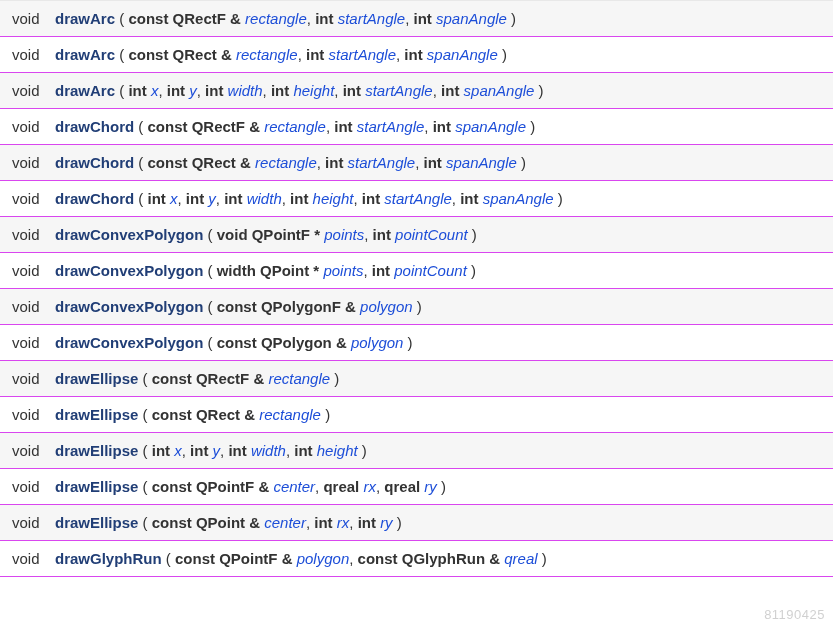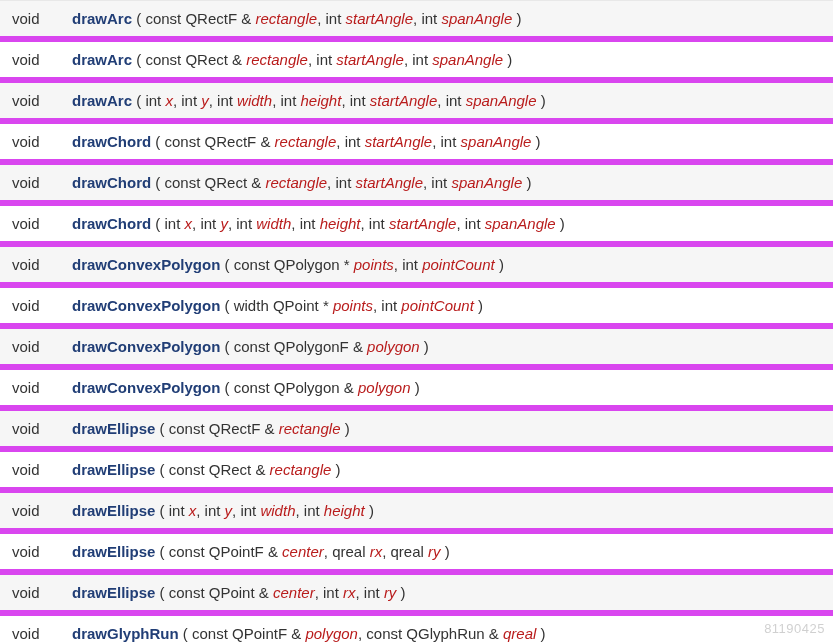--- a/index.html
+++ b/index.html
@@ -14,48 +14,47 @@
   .row {
     display: table-row;
   }
   .row:nth-child(odd) { background: #f6f6f6; }
   .row:nth-child(even) { background: #ffffff; }
   .cell-ret, .cell-sig {
     display: table-cell;
     padding: 9px 6px 9px 6px;
     vertical-align: middle;
     border-top: 1px solid #e8e8e8;
-    border-bottom: 6px solid #d946ef;
+    border-bottom: 1px solid #d946ef;
   }
   .cell-ret {
     width: 55px;
     color: #333333;
     text-align: left;
     padding-left: 12px;
     padding-right: 0;
   }
   .cell-sig {
     padding-left: 0;
     color: #333333;
   }
   .fn {
     color: #213e76;
     font-weight: bold;
     text-decoration: none;
-    margin-left: 17px;
   }
   .param-name {
     font-style: italic;
-    color: #b91c1c;
+    color: #1d4ed8;
   }
-  .type { color: #333333; }
+  .type { color: #333333; font-weight: bold; }
   .watermark {
     position: absolute;
     right: 8px;
-    bottom: 6px;
+    bottom: 20px;
     font-size: 13px;
     color: rgba(120,120,120,0.35);
     letter-spacing: 0.5px;
     pointer-events: none;
   }
 </style>
 </head>
 <body>
 
 <div class="table" id="tbl">
@@ -78,21 +77,21 @@
     <div class="row">
       <div class="cell-ret">void</div>
       <div class="cell-sig"><a class="fn" href="#">drawChord</a> ( <span class="type">const QRect &amp;</span> <span class="param-name">rectangle</span>, <span class="type">int</span> <span class="param-name">startAngle</span>, <span class="type">int</span> <span class="param-name">spanAngle</span> )</div>
     </div>
     <div class="row">
       <div class="cell-ret">void</div>
       <div class="cell-sig"><a class="fn" href="#">drawChord</a> ( <span class="type">int</span> <span class="param-name">x</span>, <span class="type">int</span> <span class="param-name">y</span>, <span class="type">int</span> <span class="param-name">width</span>, <span class="type">int</span> <span class="param-name">height</span>, <span class="type">int</span> <span class="param-name">startAngle</span>, <span class="type">int</span> <span class="param-name">spanAngle</span> )</div>
     </div>
     <div class="row">
       <div class="cell-ret">void</div>
-      <div class="cell-sig"><a class="fn" href="#">drawConvexPolygon</a> ( <span class="type">const QPolygon *</span> <span class="param-name">points</span>, <span class="type">int</span> <span class="param-name">pointCount</span> )</div>
+      <div class="cell-sig"><a class="fn" href="#">drawConvexPolygon</a> ( <span class="type">void QPointF *</span> <span class="param-name">points</span>, <span class="type">int</span> <span class="param-name">pointCount</span> )</div>
     </div>
     <div class="row">
       <div class="cell-ret">void</div>
       <div class="cell-sig"><a class="fn" href="#">drawConvexPolygon</a> ( <span class="type">width QPoint *</span> <span class="param-name">points</span>, <span class="type">int</span> <span class="param-name">pointCount</span> )</div>
     </div>
     <div class="row">
       <div class="cell-ret">void</div>
       <div class="cell-sig"><a class="fn" href="#">drawConvexPolygon</a> ( <span class="type">const QPolygonF &amp;</span> <span class="param-name">polygon</span> )</div>
     </div>
     <div class="row">

